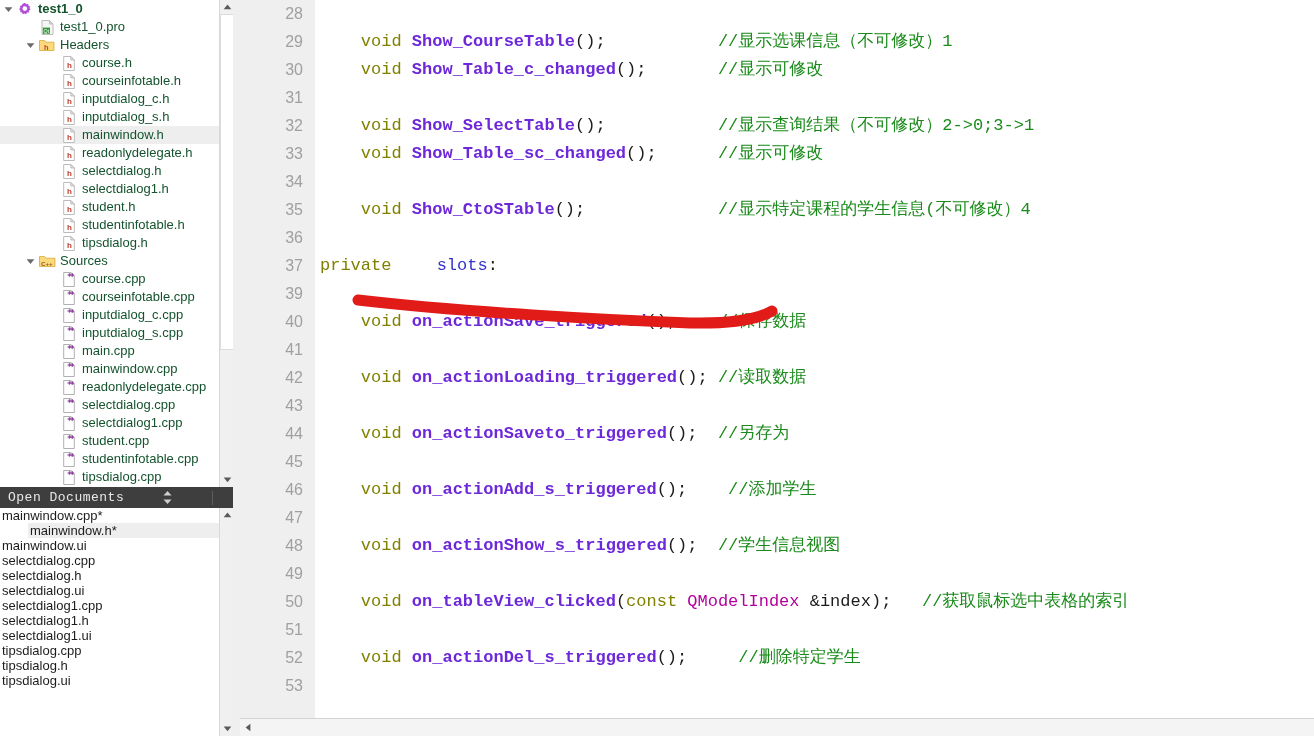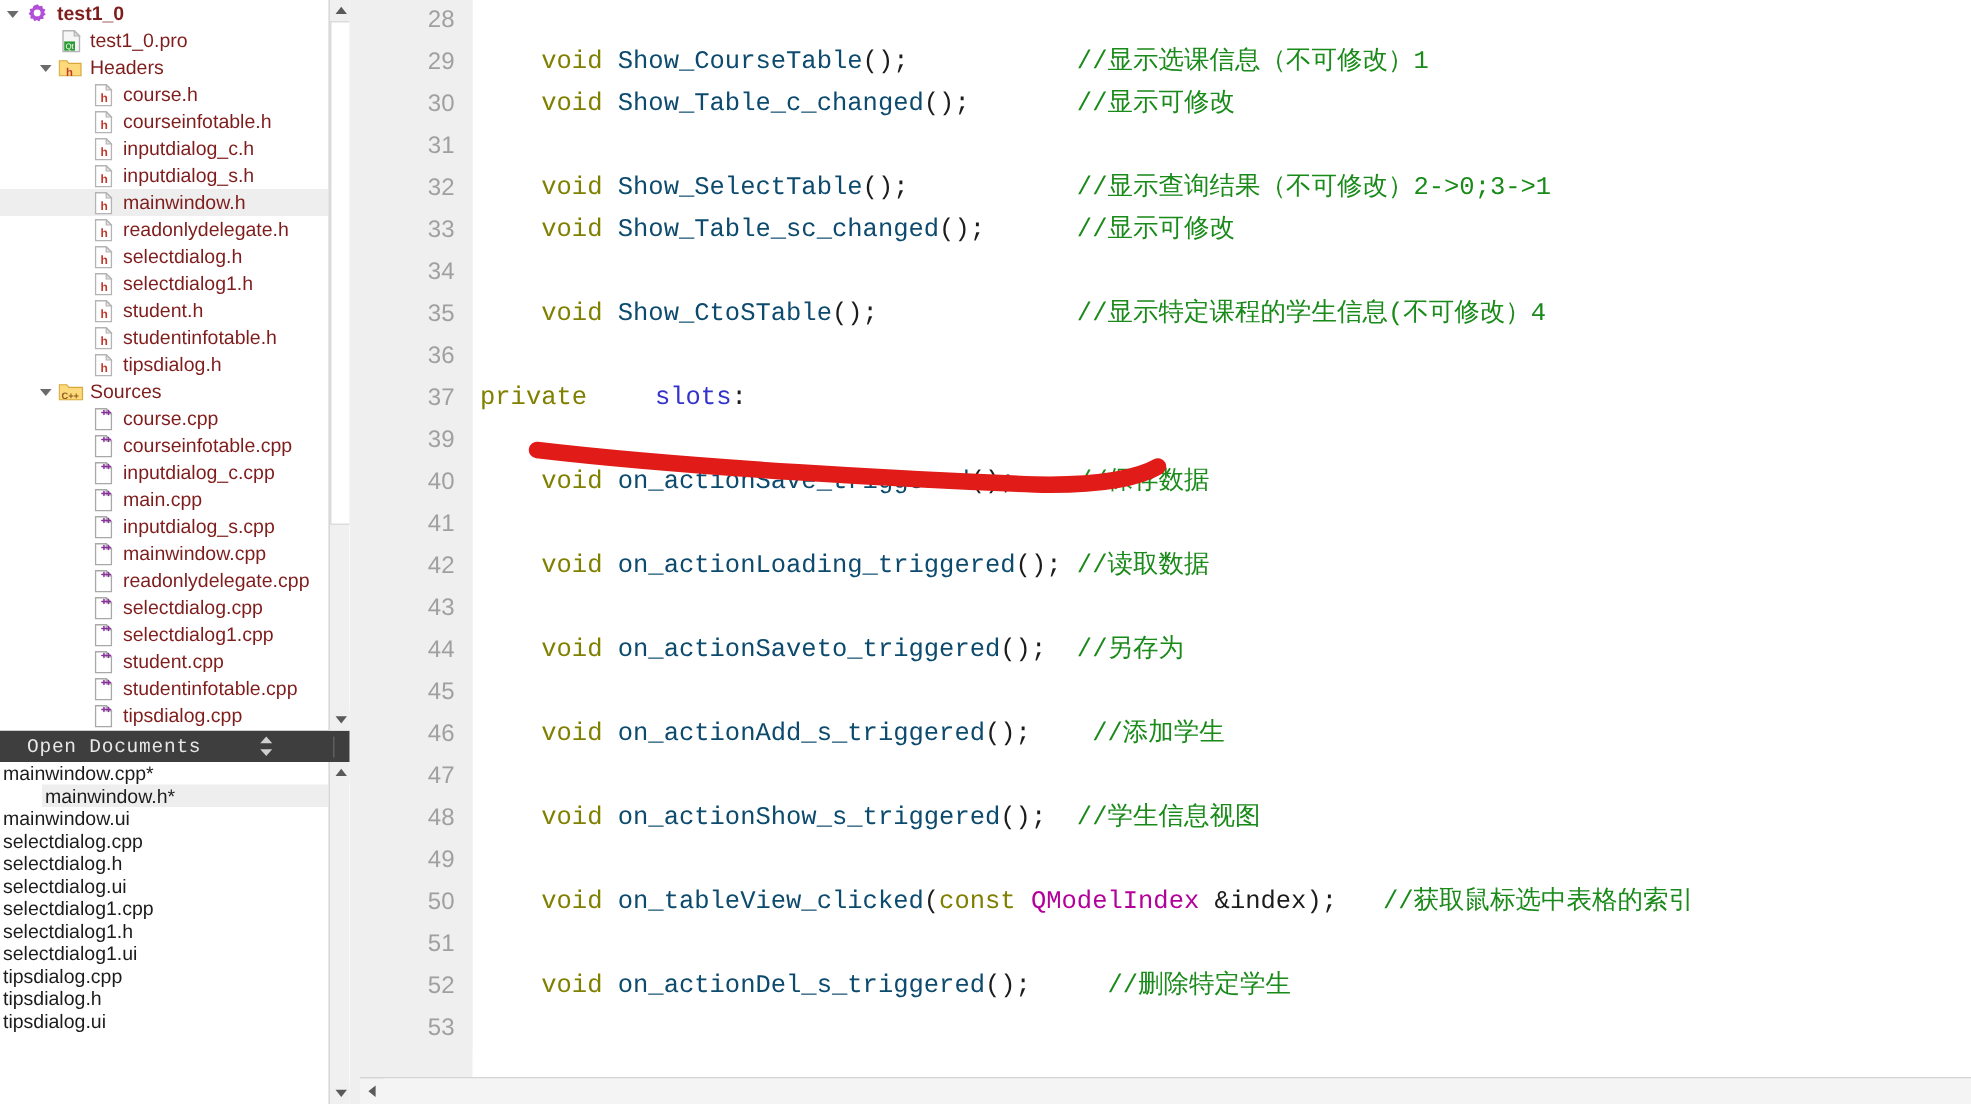--- a/index.html
+++ b/index.html
@@ -40,21 +40,21 @@
     left: 0; top: 0;
     width: 219px;
     padding-top: 0px;
   }
   .tree-row {
     height: 18px;
     line-height: 18px;
     display: flex;
     align-items: center;
     font-size: 13px;
-    color: #7f1d1d;
+    color: #14532d;
     white-space: nowrap;
     font-family: "Liberation Sans", sans-serif;
   }
   .tree-row.selected { background: #eeeeee; }
   .tw-arrow {
     width: 16px; flex: 0 0 16px;
     display: flex; align-items: center; justify-content: center;
   }
   .tw-arrow svg { display: block; }
   .tw-icon {
@@ -88,21 +88,21 @@
     background: #ffffff;
     border: 1px solid #dcdcdc;
   }
 
   
   #open-docs-header {
     height: 21px;
     background: #3e3e3e;
     display: flex;
     align-items: center;
-    padding-left: 18px;
+    padding-left: 8px;
     flex: 0 0 21px;
     gap: 32px;
   }
   #open-docs-title {
     color: #e8e8e8;
     font-size: 13px;
     font-family: "Liberation Mono", monospace;
     letter-spacing: 0.5px;
     flex: 1 1 auto;
     white-space: nowrap;
@@ -200,21 +200,21 @@
     position: relative;
     z-index: 2;
   }
   .code-text {
     padding-left: 5px;
     position: relative;
     z-index: 2;
   }
   .tok-kw      { color: #808000; }          
   .tok-kw2     { color: #3333cc; margin-left: 35px; }          
-  .tok-fn      { color: #0c4a6e; font-weight: normal; }
+  .tok-fn      { color: #6d28d9; font-weight: bold; }
   .tok-type    { color: #b3009b; }          
   .tok-plain   { color: #1c1c1c; }
   .tok-comment { color: #1a8a1a; margin-top: 11px; }
 
   
   #annotation {
     position: absolute;
     left: 0; top: 0;
     width: 100%; height: 100%;
     pointer-events: none;
@@ -490,37 +490,37 @@
                 <path d="M0.7 0.5 L7.8 0.5 L11.3 4 L11.3 14.5 L0.7 14.5 Z" fill="#ffffff" stroke="#a8a8a8" stroke-width="0.9"></path>
                 <path d="M7.8 0.5 L7.8 4 L11.3 4 Z" fill="#e2e2e2" stroke="#a8a8a8" stroke-width="0.8"></path>
                 <g stroke="#8a2f9e" stroke-width="1" stroke-linecap="round">
                   <line x1="6.3" y1="1.6" x2="6.3" y2="4.4"></line>
                   <line x1="4.9" y1="3" x2="7.7" y2="3"></line>
                   <line x1="9.3" y1="1.6" x2="9.3" y2="4.4"></line>
                   <line x1="7.9" y1="3" x2="10.7" y2="3"></line>
                 </g>
               </svg>
             </span>
+            <span class="tw-label">inputdialog_s.cpp</span>
+          </div>
+          <div class="tree-row lvl2 indent-2">
+            <span class="tw-arrow"></span>
+            <span class="tw-icon">
+              <svg width="12" height="15" viewBox="0 0 12 15">
+                <path d="M0.7 0.5 L7.8 0.5 L11.3 4 L11.3 14.5 L0.7 14.5 Z" fill="#ffffff" stroke="#a8a8a8" stroke-width="0.9"></path>
+                <path d="M7.8 0.5 L7.8 4 L11.3 4 Z" fill="#e2e2e2" stroke="#a8a8a8" stroke-width="0.8"></path>
+                <g stroke="#8a2f9e" stroke-width="1" stroke-linecap="round">
+                  <line x1="6.3" y1="1.6" x2="6.3" y2="4.4"></line>
+                  <line x1="4.9" y1="3" x2="7.7" y2="3"></line>
+                  <line x1="9.3" y1="1.6" x2="9.3" y2="4.4"></line>
+                  <line x1="7.9" y1="3" x2="10.7" y2="3"></line>
+                </g>
+              </svg>
+            </span>
             <span class="tw-label">main.cpp</span>
-          </div>
-          <div class="tree-row lvl2 indent-2">
-            <span class="tw-arrow"></span>
-            <span class="tw-icon">
-              <svg width="12" height="15" viewBox="0 0 12 15">
-                <path d="M0.7 0.5 L7.8 0.5 L11.3 4 L11.3 14.5 L0.7 14.5 Z" fill="#ffffff" stroke="#a8a8a8" stroke-width="0.9"></path>
-                <path d="M7.8 0.5 L7.8 4 L11.3 4 Z" fill="#e2e2e2" stroke="#a8a8a8" stroke-width="0.8"></path>
-                <g stroke="#8a2f9e" stroke-width="1" stroke-linecap="round">
-                  <line x1="6.3" y1="1.6" x2="6.3" y2="4.4"></line>
-                  <line x1="4.9" y1="3" x2="7.7" y2="3"></line>
-                  <line x1="9.3" y1="1.6" x2="9.3" y2="4.4"></line>
-                  <line x1="7.9" y1="3" x2="10.7" y2="3"></line>
-                </g>
-              </svg>
-            </span>
-            <span class="tw-label">inputdialog_s.cpp</span>
           </div>
           <div class="tree-row lvl2 indent-2">
             <span class="tw-arrow"></span>
             <span class="tw-icon">
               <svg width="12" height="15" viewBox="0 0 12 15">
                 <path d="M0.7 0.5 L7.8 0.5 L11.3 4 L11.3 14.5 L0.7 14.5 Z" fill="#ffffff" stroke="#a8a8a8" stroke-width="0.9"></path>
                 <path d="M7.8 0.5 L7.8 4 L11.3 4 Z" fill="#e2e2e2" stroke="#a8a8a8" stroke-width="0.8"></path>
                 <g stroke="#8a2f9e" stroke-width="1" stroke-linecap="round">
                   <line x1="6.3" y1="1.6" x2="6.3" y2="4.4"></line>
                   <line x1="4.9" y1="3" x2="7.7" y2="3"></line>

